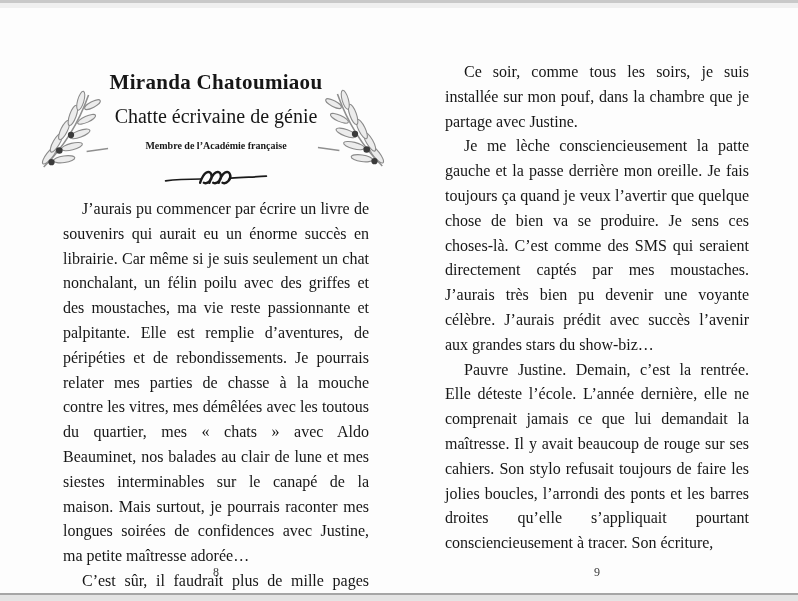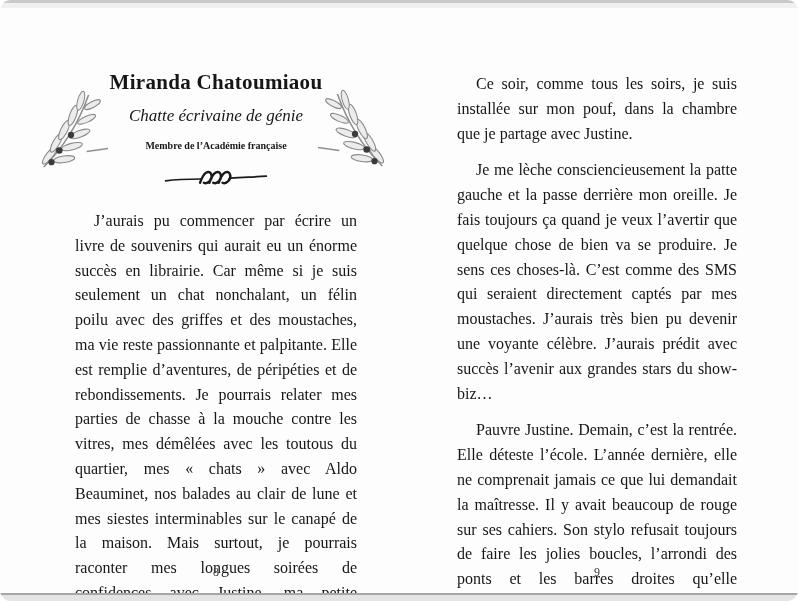--- a/index.html
+++ b/index.html
@@ -1,41 +1,40 @@
 <!DOCTYPE html>
 <html lang="fr"><head>
 <meta charset="utf-8">
 <style>
   html,body{margin:0;padding:0;background:#ffffff;}
   .screen{
     position:relative;width:798px;height:601px;overflow:hidden;
     background:#fdfdfd;color:#161616;
     font-family:"Liberation Serif","DejaVu Serif",serif;
-    border-radius:11px;
   }
   .top-edge{position:absolute;top:0;left:0;right:0;height:3px;background:#c9c9c9;}
   .top-edge-fade{position:absolute;top:3px;left:0;right:0;height:5px;background:#f0f0f0;}
   .bottom-edge{position:absolute;top:593px;left:0;right:0;height:8px;background:#e4e4e4;border-top:2px solid #a6a6a6;box-sizing:border-box;}
 
   .page{position:absolute;top:0;height:593px;}
   .page-left{left:63px;width:306px;}
   .page-right{left:445px;width:304px;}
 
   .book-header{position:absolute;top:70px;left:0;width:100%;text-align:center;}
   .title{font-size:21px;font-weight:bold;letter-spacing:.3px;line-height:24px;}
-  .subtitle{font-size:17px;font-style:italic;margin-top:12px;line-height:20px;}
+  .subtitle{font-size:20px;margin-top:12px;line-height:20px;}
   .affiliation{font-size:10px;font-weight:bold;margin-top:11px;line-height:18px;}
 
   .branch{position:absolute;width:78px;height:88px;}
   .branch-left{left:32px;top:86px;}
   .branch-right{left:316px;top:85px;transform:scaleX(-1);}
   .divider{position:absolute;top:166px;left:160px;width:112px;height:26px;}
 
   .body-text{font-size:16px;line-height:24.8px;text-align:justify;}
-  .body-text p{margin:12px;text-indent:19px;}
+  .body-text p{margin:0;text-indent:19px;}
   .body-left{position:absolute;top:197px;left:0;width:306px;}
   .body-right{position:absolute;top:60px;left:0;width:304px;}
 
   .page-number{position:absolute;top:565px;left:0;width:100%;text-align:center;font-size:12px;color:#3a3a3a;}
 </style>
 </head>
 <body>
 
 <div class="screen">
 

